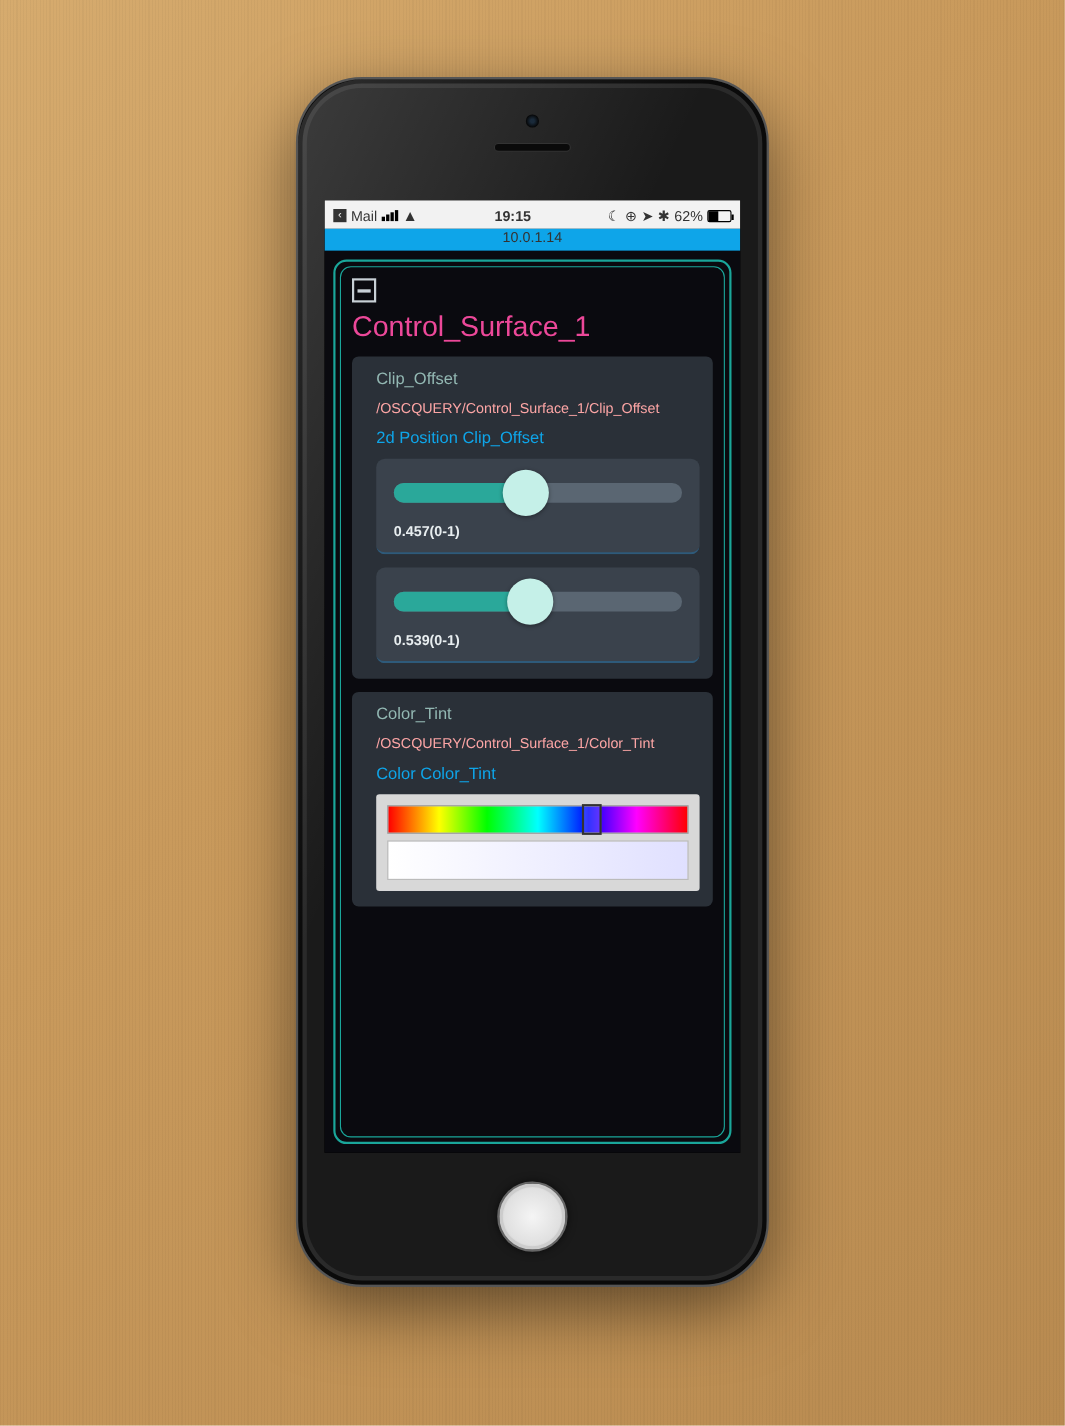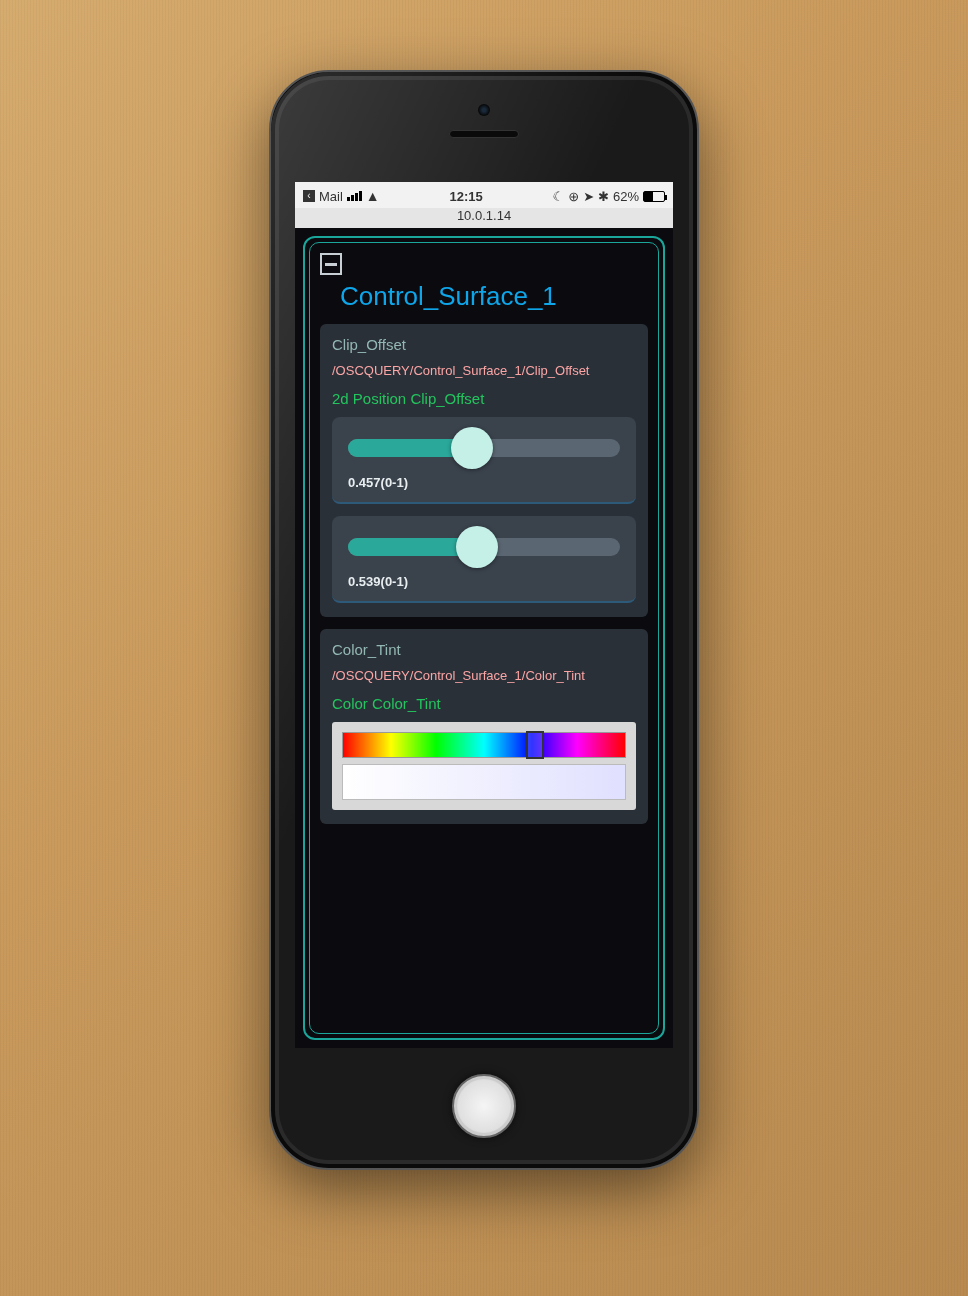--- a/index.html
+++ b/index.html
@@ -86,21 +86,21 @@
   .signal span:nth-child(3){height:8px;} .signal span:nth-child(4){height:10px;}
   .wifi { font-size:14px; }
   .batt {
     display:inline-block; width:22px; height:11px; border:1px solid #000; border-radius:2px;
     position:relative;
   }
   .batt::after { content:''; position:absolute; right:-3px; top:3px; width:2px; height:5px; background:#000; }
   .batt i { display:block; height:100%; width:44%; background:#000; }
 
   .addrbar {
-    background:#e5e5e5; text-align:center; font-size:13px; color:#333;
+    background:#0ea5e9; text-align:center; font-size:13px; color:#333;
     padding-bottom:4px; height:20px;
   }
 
   
   .app {
     position:absolute; top:46px; bottom:0; left:0; right:0;
     background:#0a0a0f;
     padding:8px;
     overflow:hidden;
   }
@@ -120,34 +120,33 @@
 
   .collapse-icon {
     width:22px; height:22px;
     border:2px solid #c8d0d6;
     display:flex; align-items:center; justify-content:center;
     margin-bottom:6px;
   }
   .collapse-icon span { width:12px; height:3px; background:#c8d0d6; }
 
   .page-title {
-    color:#0ea5e9; font-size:26px; font-weight:400;
+    color:#ec4899; font-size:26px; font-weight:400;
     margin-bottom:12px;
-    margin-left:20px;
   }
 
   .section {
     background:#2a3038;
     border-radius:6px;
-    padding:12px 12px 14px 12px;
+    padding:12px 12px 14px 22px;
     margin-bottom:12px;
   }
   .sec-name   { color:#93b8b3; font-size:15px; margin-bottom:10px; }
   .sec-path   { color:#fca5a5; font-size:13px; margin-bottom:12px; word-break:break-all; }
-  .sec-label  { color:#22c55e; font-size:15px; margin-bottom:10px; }
+  .sec-label  { color:#0ea5e9; font-size:15px; margin-bottom:10px; }
 
   .slider-card {
     background:#3a424c;
     border-radius:8px;
     padding:22px 16px 12px 16px;
     margin-bottom:12px;
     border-bottom:2px solid #2e5a7a;
   }
   .slider-card:last-child { margin-bottom:0; }
 
@@ -215,21 +214,21 @@
         <span class="back-box">‹</span>
         <span>Mail</span>
         <span class="signal">
           <span></span>
             <span></span>
             <span></span>
             <span></span>
         </span>
         <span class="wifi">▲</span>
       </div>
-      <span style="font-weight:600;">12:15</span>
+      <span style="font-weight:600;">19:15</span>
       <div class="right">
         <span>☾</span>
         <span>⊕</span>
         <span>➤</span>
         <span>✱</span>
         <span>62%</span>
         <span class="batt">
             <i></i>
           </span>
       </div>

